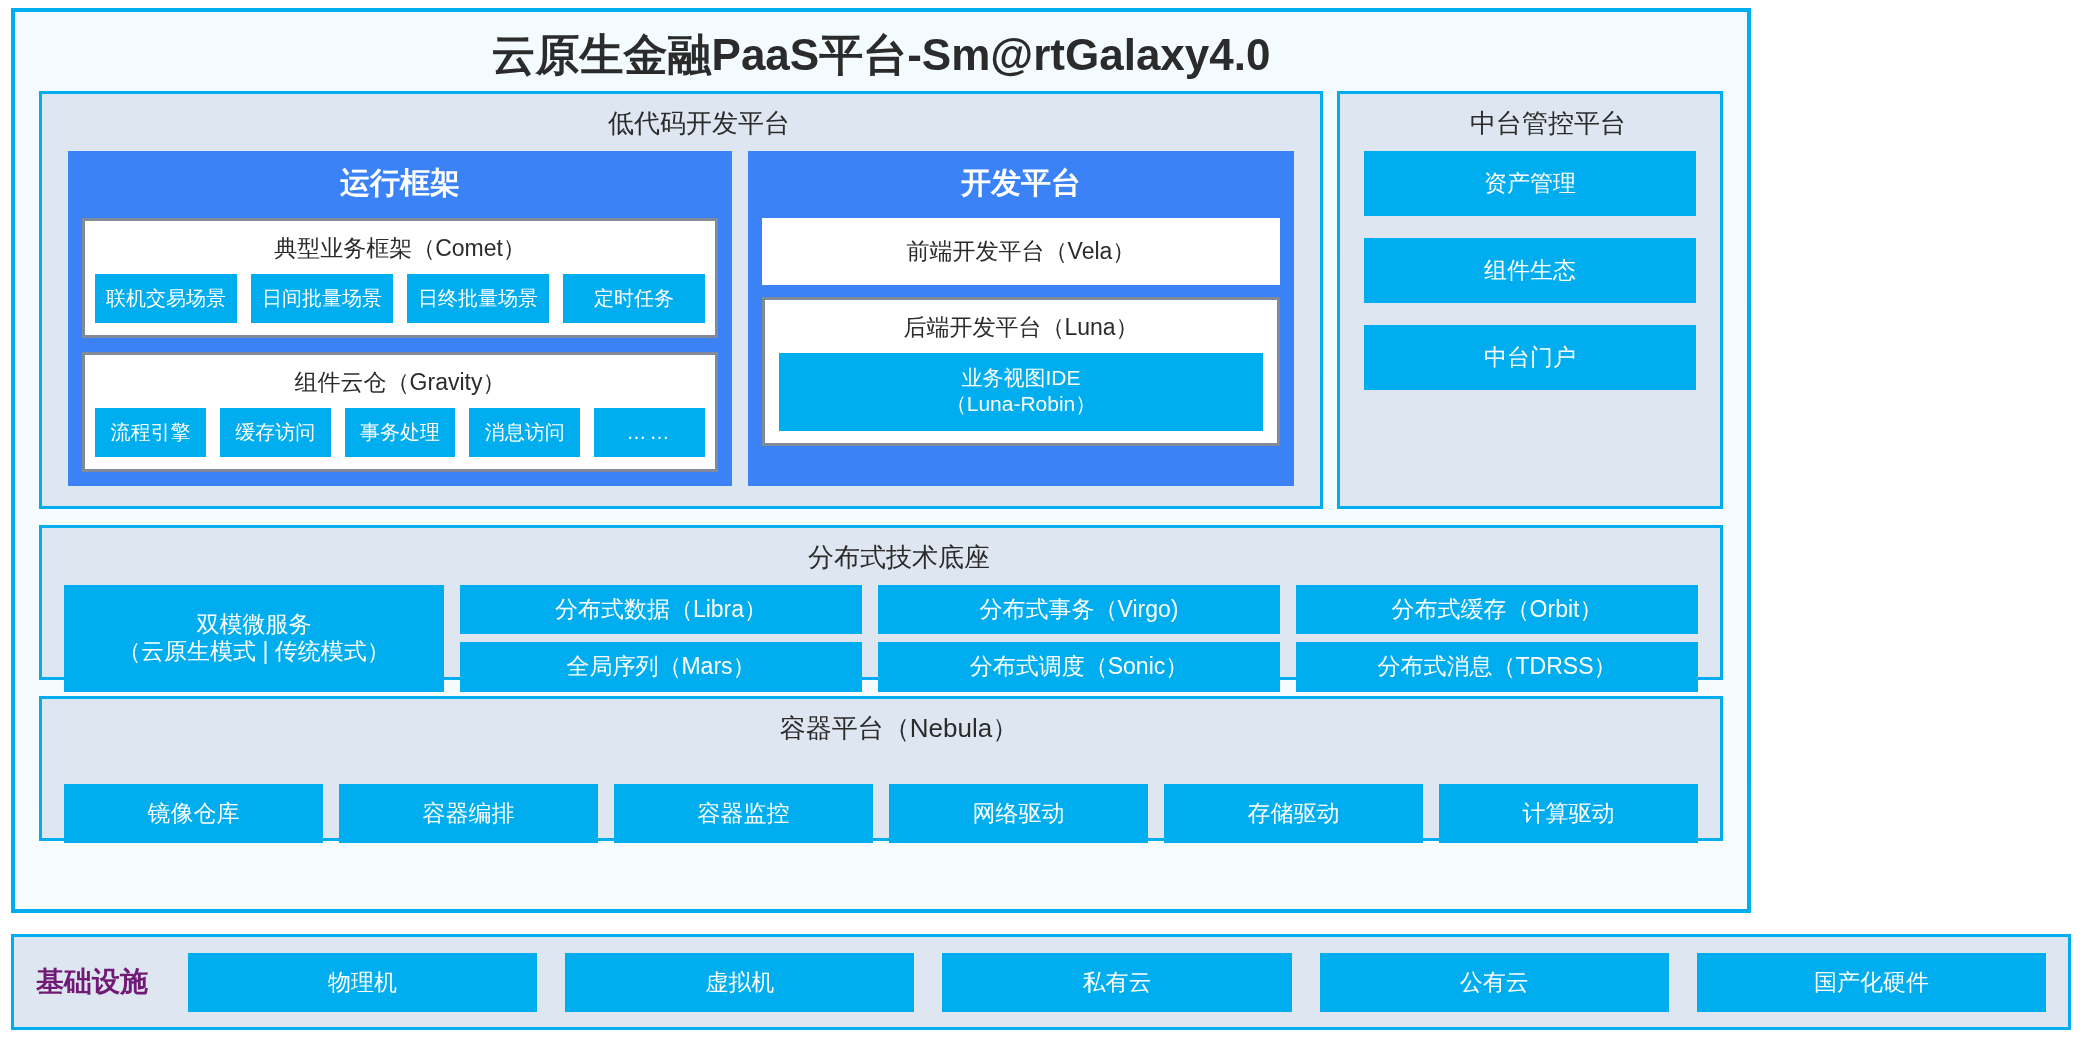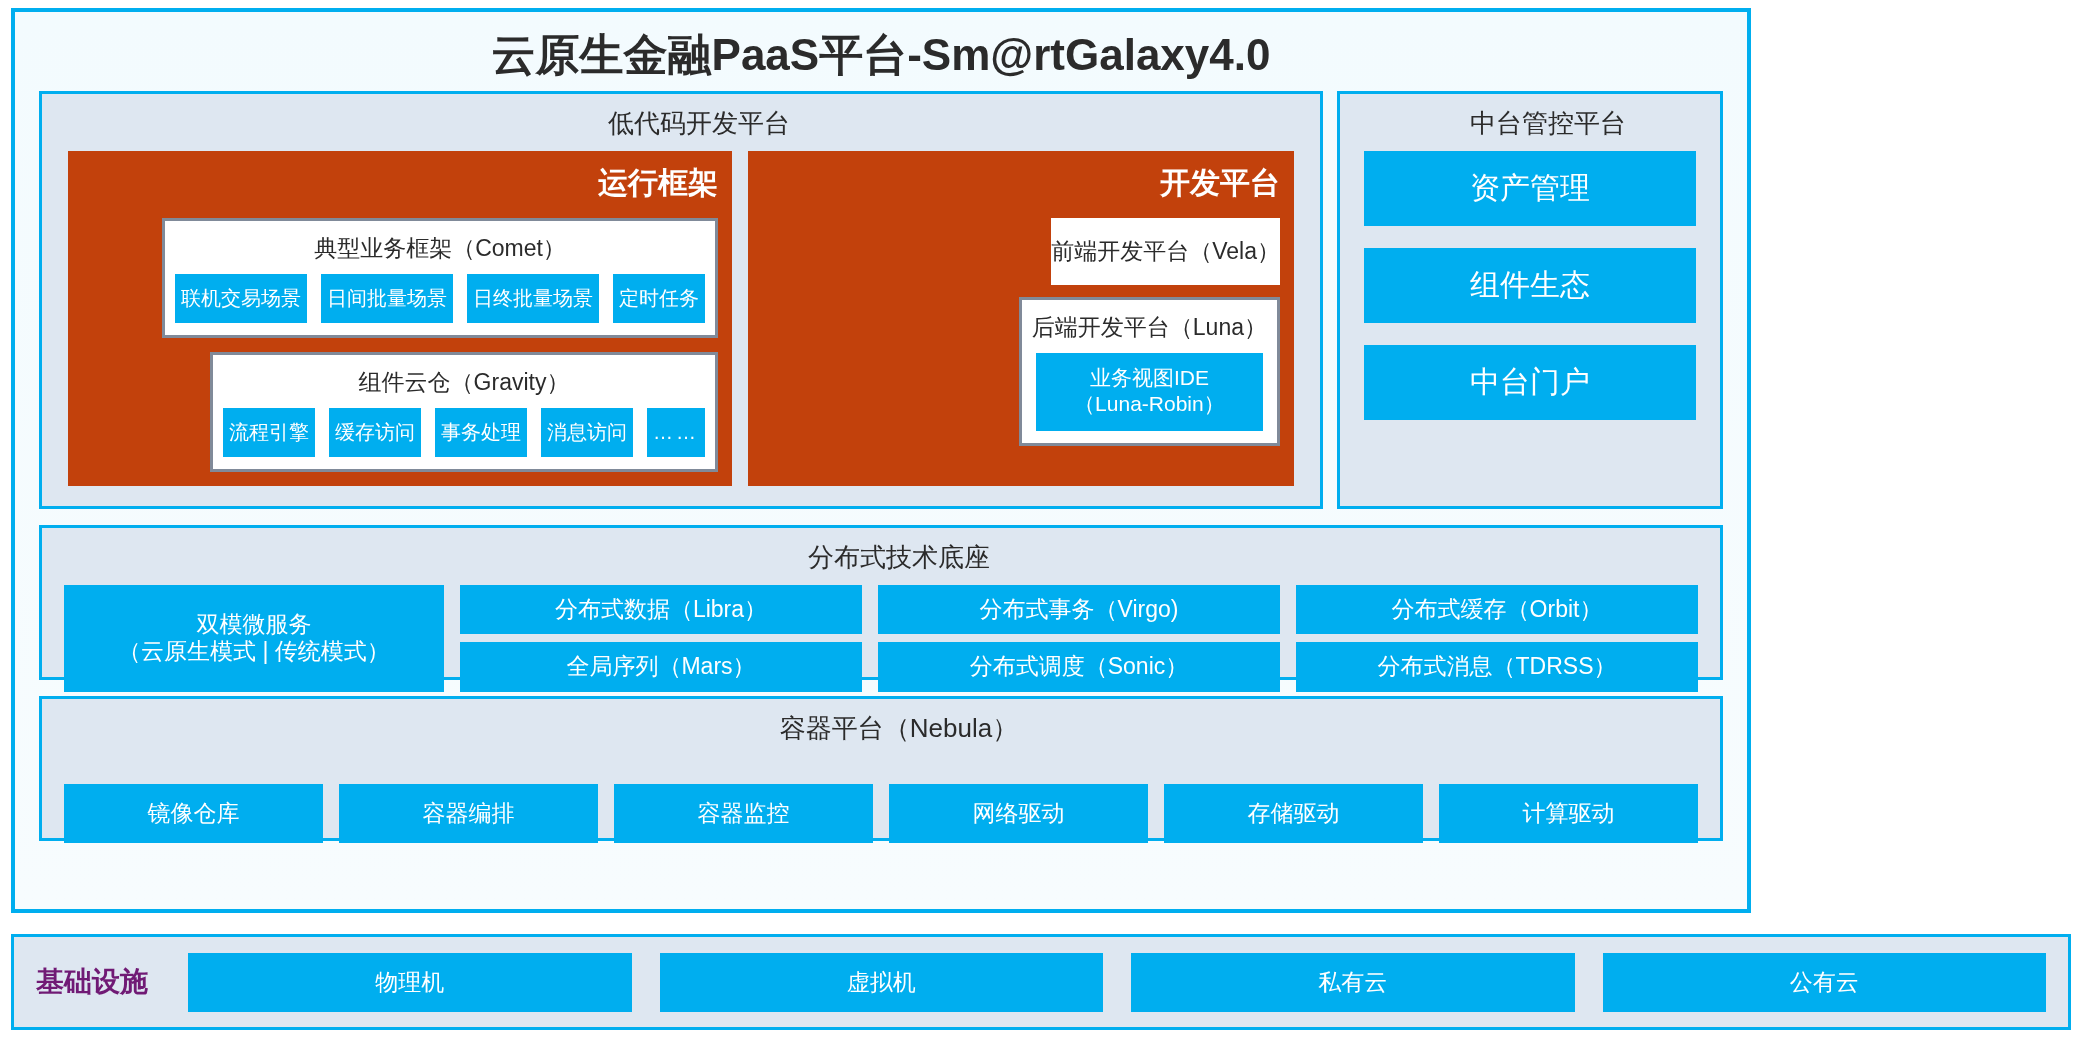--- a/index.html
+++ b/index.html
@@ -82,26 +82,25 @@
 
   .lowcode-body {
     display: flex;
     gap: 16px;
     padding: 0 26px 26px 26px;
     flex: 1 1 auto;
   }
 
   
   .blue-card {
-    background: #c2410c;
+    background: #3b82f6;
     display: flex;
     flex-direction: column;
     box-sizing: border-box;
     padding: 0 0 12px 0;
-    align-items: flex-end;
   }
   .blue-card-title {
     text-align: center;
     color: #ffffff;
     font-size: 30px;
     font-weight: bold;
     padding: 12px 0 14px 0;
   }
 
   .runtime-card { flex: 1 1 auto; padding: 0 14px 14px 14px; }
@@ -162,21 +161,21 @@
   
   .midmgmt-body {
     padding: 0 24px;
     display: flex;
     flex-direction: column;
     gap: 22px;
   }
   .mid-chip {
     background: #00AEEF;
     color: #ffffff;
-    font-size: 30px;
+    font-size: 23px;
     text-align: center;
     padding: 17px 0;
   }
 
   
   .dist-panel { margin-top: 16px; height: 155px; box-sizing: border-box; }
   .dist-body {
     display: flex;
     gap: 16px;
     padding: 0 22px 12px 22px;
@@ -367,16 +366,17 @@
 
   </div>
 
   <div class="infra-panel">
     <div class="infra-label">基础设施</div>
     <div class="infra-chips">
       <div class="infra-chip">物理机</div>
       <div class="infra-chip">虚拟机</div>
       <div class="infra-chip">私有云</div>
       <div class="infra-chip">公有云</div>
+      <div class="infra-chip">国产化硬件</div>
     </div>
   </div>
 
 </div>
 
 </body></html>

